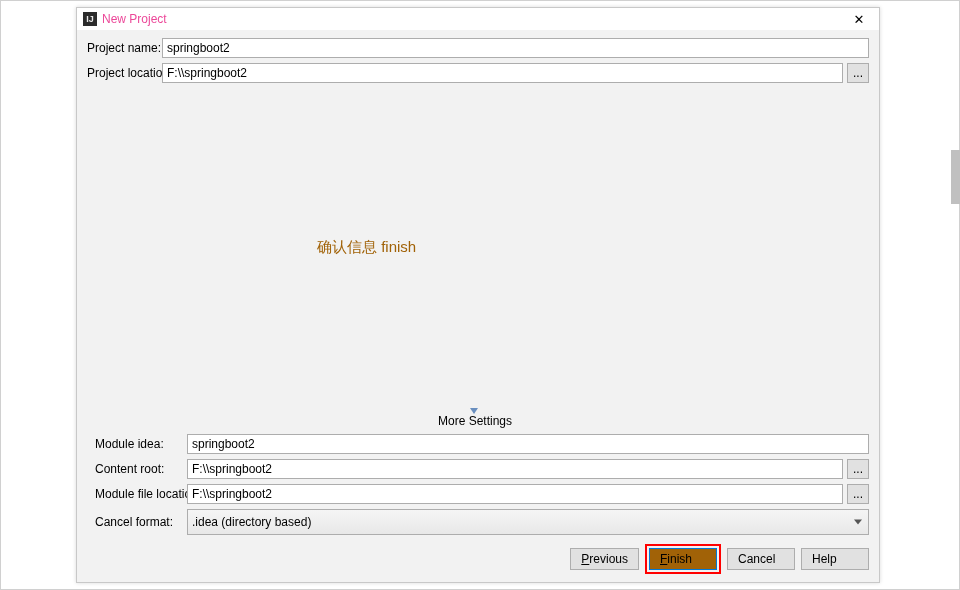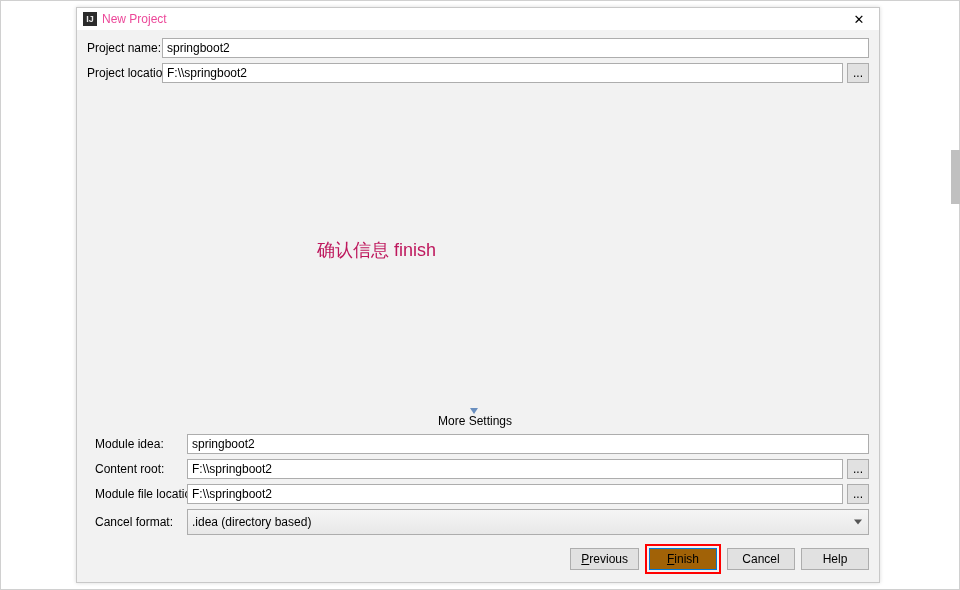--- a/index.html
+++ b/index.html
@@ -85,22 +85,22 @@
     width: 22px; height: 20px;
     margin-left: 4px;
     border: 1px solid #adadad;
     background: #e1e1e1;
     font-size: 12px;
     line-height: 1;
     display: flex; align-items: center; justify-content: center;
   }
   .annotation {
     position: absolute;
-    color: #be185d;
-    font-size: 18px;
+    color: #a16207;
+    font-size: 15px;
     white-space: nowrap;
   }
   .more-settings-block {
     position: absolute;
     left: 4px; right: 10px;
     bottom: 44px;
   }
   .collapse-header {
     display: flex;
     align-items: center;
@@ -148,21 +148,21 @@
     right: 10px; bottom: 10px;
     display: flex;
     gap: 6px;
   }
   .btn {
     min-width: 68px;
     height: 22px;
     border: 1px solid #adadad;
     background: #e1e1e1;
     font-size: 12px;
-    display: flex; align-items: center; justify-content: center;
+    display: flex; align-items: center; justify-content: flex-start;
     padding: 4px 10px;
   }
   .btn .ul { text-decoration: underline; }
   .btn-finish-wrap {
     border: 2px solid #ff0000;
     padding: 2px;
     margin-top: -4px;
   }
   .btn.default {
     border: 1px solid #0078d7;

